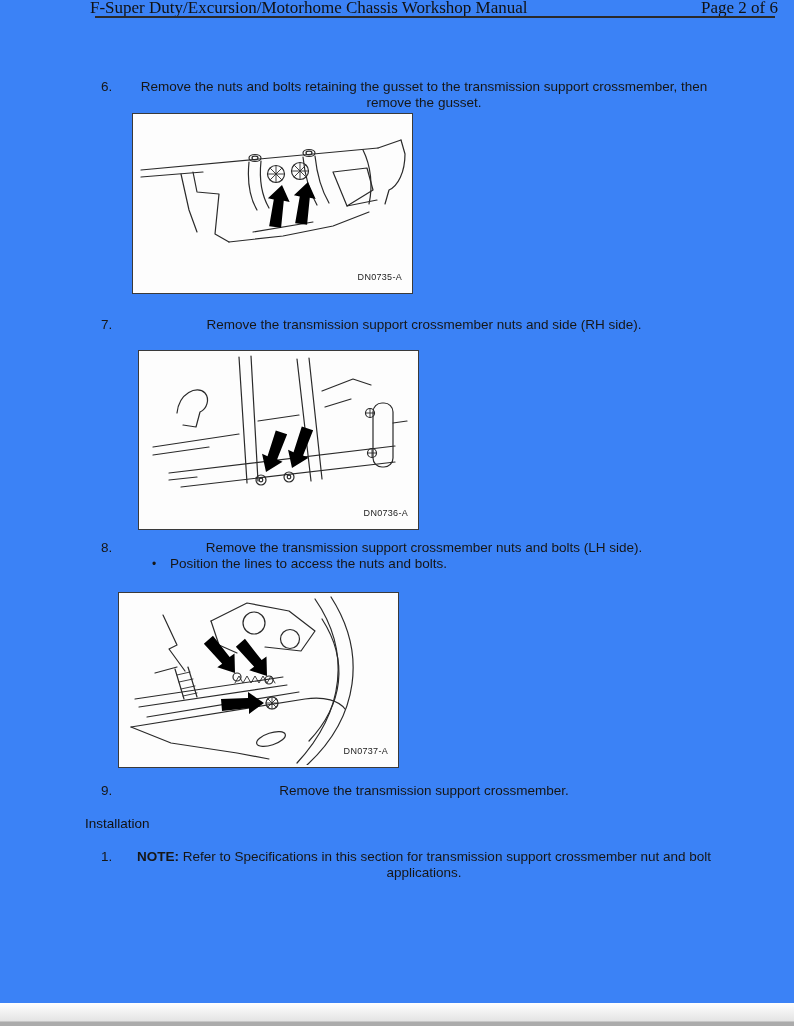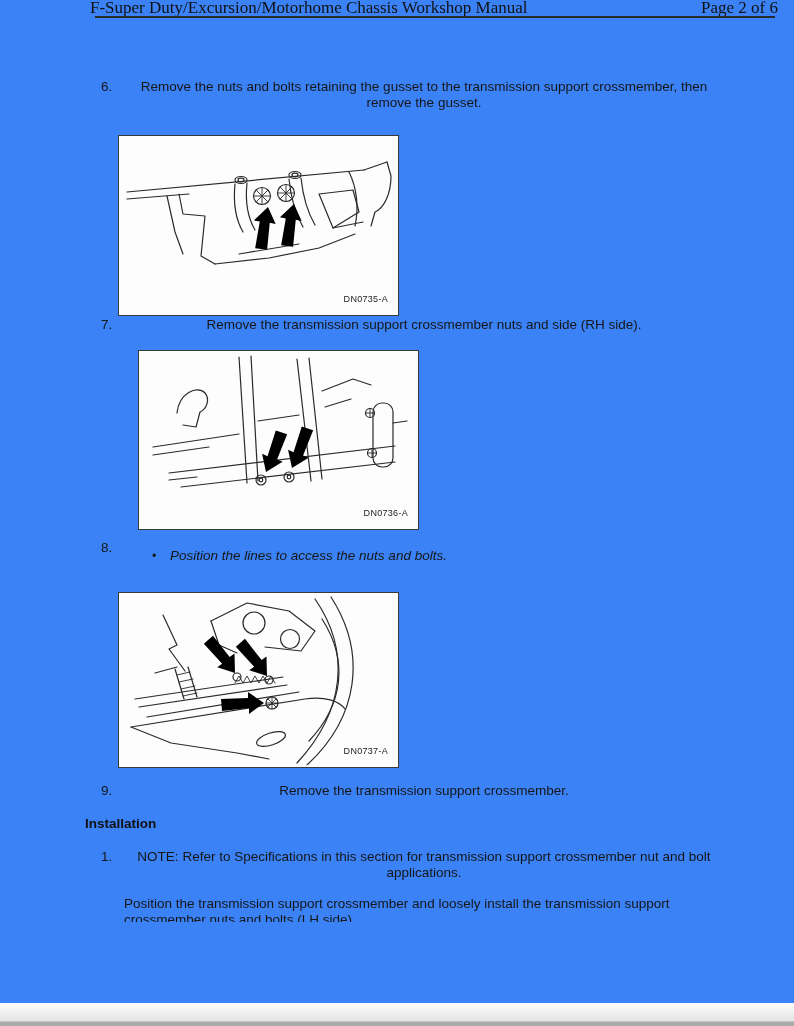--- a/index.html
+++ b/index.html
@@ -12,37 +12,37 @@
              font-size:17px;line-height:19px;color:#111;white-space:nowrap;}
   .hdr-page{position:absolute;right:16px;top:-2px;font-family:"Liberation Serif",serif;
             font-size:17px;line-height:19px;color:#111;}
   .hdr-rule{position:absolute;left:95px;top:16px;width:680px;height:0;
             border-top:2px solid #2a2a2a;}
 
   
   .step{position:absolute;left:101px;font-size:13.5px;line-height:16px;}
   .step-num{position:absolute;left:0;top:0;width:23px;}
   .step-text{margin-left:23px;width:600px;white-space:pre-line;text-align:center;}
-  .bullet-row{margin-left:51px;margin-top:8px;width:500px;font-style:italic;}
+  .bullet-row{margin-left:51px;margin-top:0;width:500px;}
   .bullet-glyph{display:inline-block;width:9px;margin-right:9px;font-size:12px;}
 
   
   .figure{position:absolute;left:118px;width:279px;background:#fdfdfd;
           border:1px solid #3a3a3a;}
-  .fig1{top:135px;height:179px;}
+  .fig1{top:113px;height:179px;margin-left:14px;}
   .fig2{top:350px;height:178px;margin-left:20px;}
   .fig3{top:592px;height:174px;}
   .figure svg{position:absolute;left:0;top:0;}
   .fig-label{position:absolute;right:10px;bottom:11px;font-size:9px;
              letter-spacing:.3px;color:#222;}
 
   
   .inst-heading{position:absolute;left:85px;top:816px;font-size:13.5px;
-                font-weight:bold;color:#111;}
-  .note-bold{font-weight:normal;}
+                font-weight:normal;color:#111;}
+  .note-bold{font-weight:bold;}
   .inst-para{position:absolute;left:124px;top:896px;width:600px;height:26px;
              overflow:hidden;font-size:13.5px;line-height:16px;white-space:pre-line;}
 
   
   .bottom-fade{position:absolute;left:0;top:1003px;width:794px;height:18px;
                background:linear-gradient(#ffffff,#e4e4e4);}
   .bottom-bar{position:absolute;left:0;top:1021px;width:794px;height:5px;
               background:#ababab;border-top:1px solid #c6c6c6;}
 
   .lineart{stroke:#2a2a2a;fill:none;stroke-width:1.2;stroke-linecap:round;stroke-linejoin:round;}
@@ -130,20 +130,21 @@
         <circle cx="150" cy="126" r="1.8"></circle>
       </g>
       <polygon class="arrow" points="0,0 -11,-15 -5,-15 -8,-42 4,-43 5,-16 11,-16" transform="translate(127,121) rotate(24)"></polygon>
       <polygon class="arrow" points="0,0 -11,-15 -5,-15 -8,-42 4,-43 5,-16 11,-16" transform="translate(153,117) rotate(24)"></polygon>
     </svg>
     <span class="fig-label">DN0736-A</span>
   </div>
 
   <div class="step" style="top:540px;">
     <span class="step-num">8.</span>
+    <div class="step-text">Remove the transmission support crossmember nuts and bolts (LH side).</div>
     <div class="bullet-row">
       <span class="bullet-glyph">•</span><span>Position the lines to access the nuts and bolts.</span>
     </div>
   </div>
 
   <div class="figure fig3">
     <svg width="277" height="172" viewBox="0 0 277 172">
       <g class="lineart">
         <path d="M196,6 C232,58 226,118 178,170"></path>
         <path d="M212,4 C248,60 240,124 188,172"></path>
@@ -182,19 +183,17 @@
   </div>
 
   <div class="inst-heading">Installation</div>
 
   <div class="step" style="top:849px;">
     <span class="step-num">1.</span>
     <div class="step-text"><span class="note-bold">NOTE:</span><span> Refer to Specifications in this section for transmission support crossmember nut and bolt
 applications.</span></div>
   </div>
 
-  <div class="inst-para">Position the transmission support crossmember and loosely install the transmission support
-crossmember nuts and bolts (LH side).</div>
 
   <div class="bottom-fade"></div>
   <div class="bottom-bar"></div>
 
 </div>
 
 </body></html>

